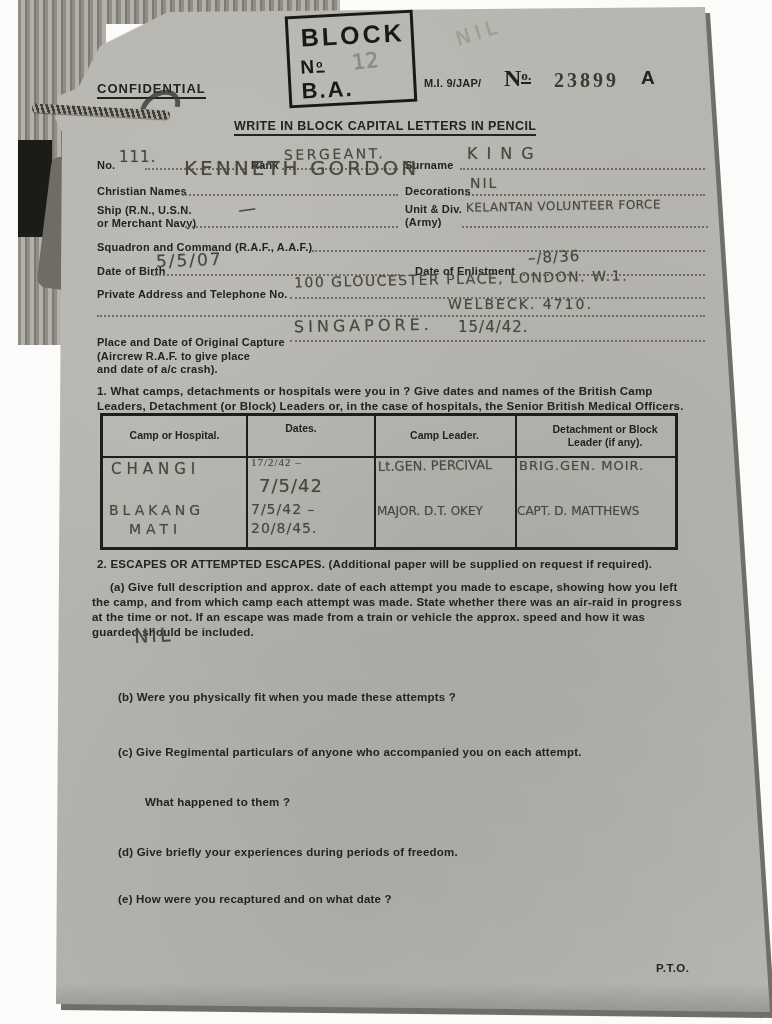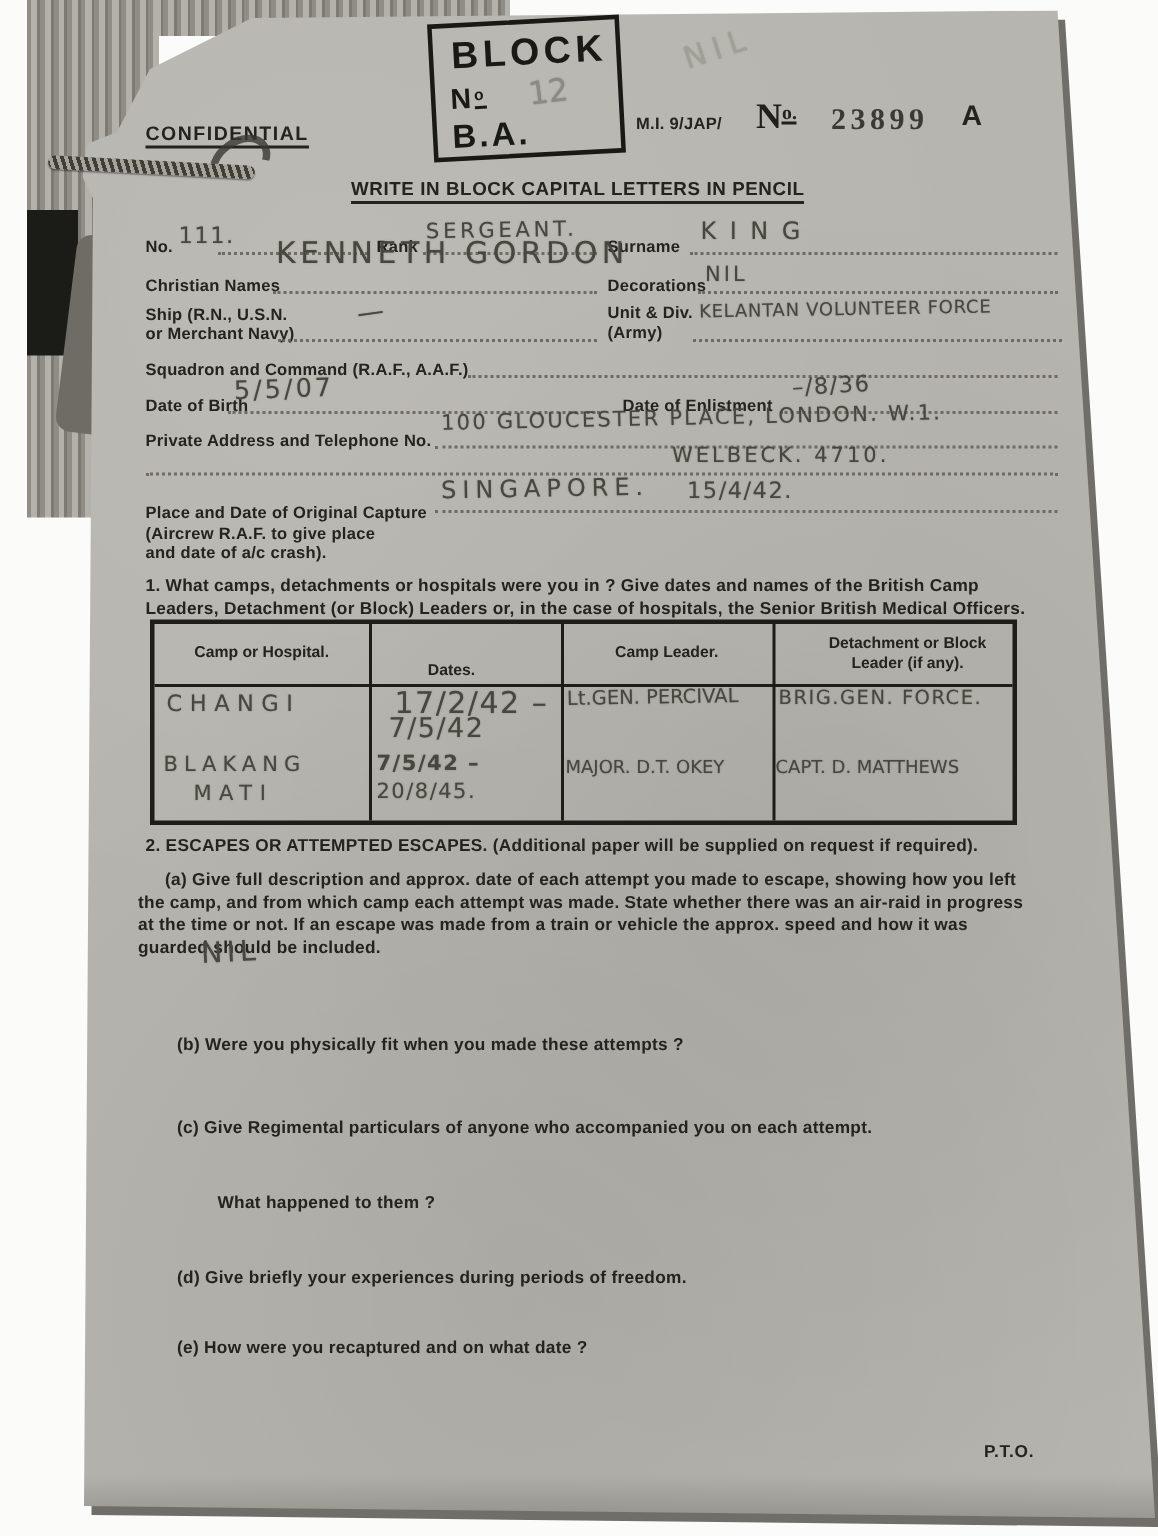--- a/index.html
+++ b/index.html
@@ -164,36 +164,36 @@
 
 <div class="abs print para" style="left:97px;top:384px;width:592px;">1.    What camps, detachments or hospitals were you in ?    Give dates and names of the British Camp Leaders, Detachment (or Block) Leaders or, in the case of hospitals, the Senior British Medical Officers.</div>
 
 <div class="abs camp-table" style="left:100px;top:413px;width:572px;height:131px;">
   <div class="abs vline" style="left:143px;"></div>
   <div class="abs vline" style="left:271px;"></div>
   <div class="abs vline" style="left:412px;"></div>
   <div class="abs hline" style="top:40px;"></div>
 
   <div class="abs th" style="left:0;top:13px;width:143px;">Camp or Hospital.</div>
-  <div class="abs th" style="left:143px;top:25px;width:110px;">Dates.</div>
+  <div class="abs th" style="left:143px;top:6px;width:110px;">Dates.</div>
   <div class="abs th" style="left:271px;top:13px;width:141px;">Camp Leader.</div>
   <div class="abs th" style="left:412px;top:7px;width:180px;">
     <div>Detachment or Block</div>
     <div>Leader (if any).</div>
   </div>
 
   <div class="abs hw" style="left:8px;top:44px;font-size:15px;letter-spacing:5px;">CHANGI</div>
-  <div class="abs hw" style="left:160px;top:40px;font-size:20px;letter-spacing:1px;">17/2/42 –</div>
+  <div class="abs hw" style="left:148px;top:40px;font-size:11px;letter-spacing:1px;font-family:Liberation Serif, serif;">17/2/42 –</div>
   <div class="abs hw" style="left:156px;top:59px;font-size:18px;letter-spacing:1px;">7/5/42</div>
   <div class="abs hw" style="left:275px;top:42px;font-size:13px;transform:rotate(-1deg);">Lt.GEN. PERCIVAL</div>
-  <div class="abs hw" style="left:416px;top:42px;font-size:13px;letter-spacing:1px;">BRIG.GEN. FORCE.</div>
+  <div class="abs hw" style="left:416px;top:42px;font-size:13px;letter-spacing:1px;">BRIG.GEN. MOIR.</div>
 
   <div class="abs hw" style="left:6px;top:86px;font-size:14px;letter-spacing:4px;">BLAKANG</div>
   <div class="abs hw" style="left:26px;top:105px;font-size:14px;letter-spacing:5px;">MATI</div>
-  <div class="abs hw" style="left:148px;top:85px;font-size:14px;letter-spacing:1px;font-weight:bold;">7/5/42 –</div>
+  <div class="abs hw" style="left:148px;top:85px;font-size:14px;letter-spacing:1px;">7/5/42 –</div>
   <div class="abs hw" style="left:148px;top:104px;font-size:14px;letter-spacing:1px;">20/8/45.</div>
   <div class="abs hw" style="left:274px;top:88px;font-size:12px;">MAJOR. D.T. OKEY</div>
   <div class="abs hw" style="left:414px;top:88px;font-size:12px;">CAPT. D. MATTHEWS</div>
 </div>
 
 <div class="abs print para" style="left:97px;top:557px;width:600px;">2.    ESCAPES OR ATTEMPTED ESCAPES.    (Additional paper will be supplied on request if required).</div>
 <div class="abs print para" style="left:92px;top:580px;width:602px;text-indent:18px;">(a)    Give full description and approx. date of each attempt you made to escape, showing how you left the camp, and from which camp each attempt was made.    State whether there was an air-raid in progress at the time or not.    If an escape was made from a train or vehicle the approx. speed and how it was guarded should be included.</div>
 <div class="abs hw" style="left:134px;top:624px;font-size:19px;letter-spacing:3px;transform:rotate(-3deg);">NIL</div>
 
 <div class="abs print para" style="left:118px;top:690px;width:560px;">(b)    Were you physically fit when you made these attempts ?</div>

